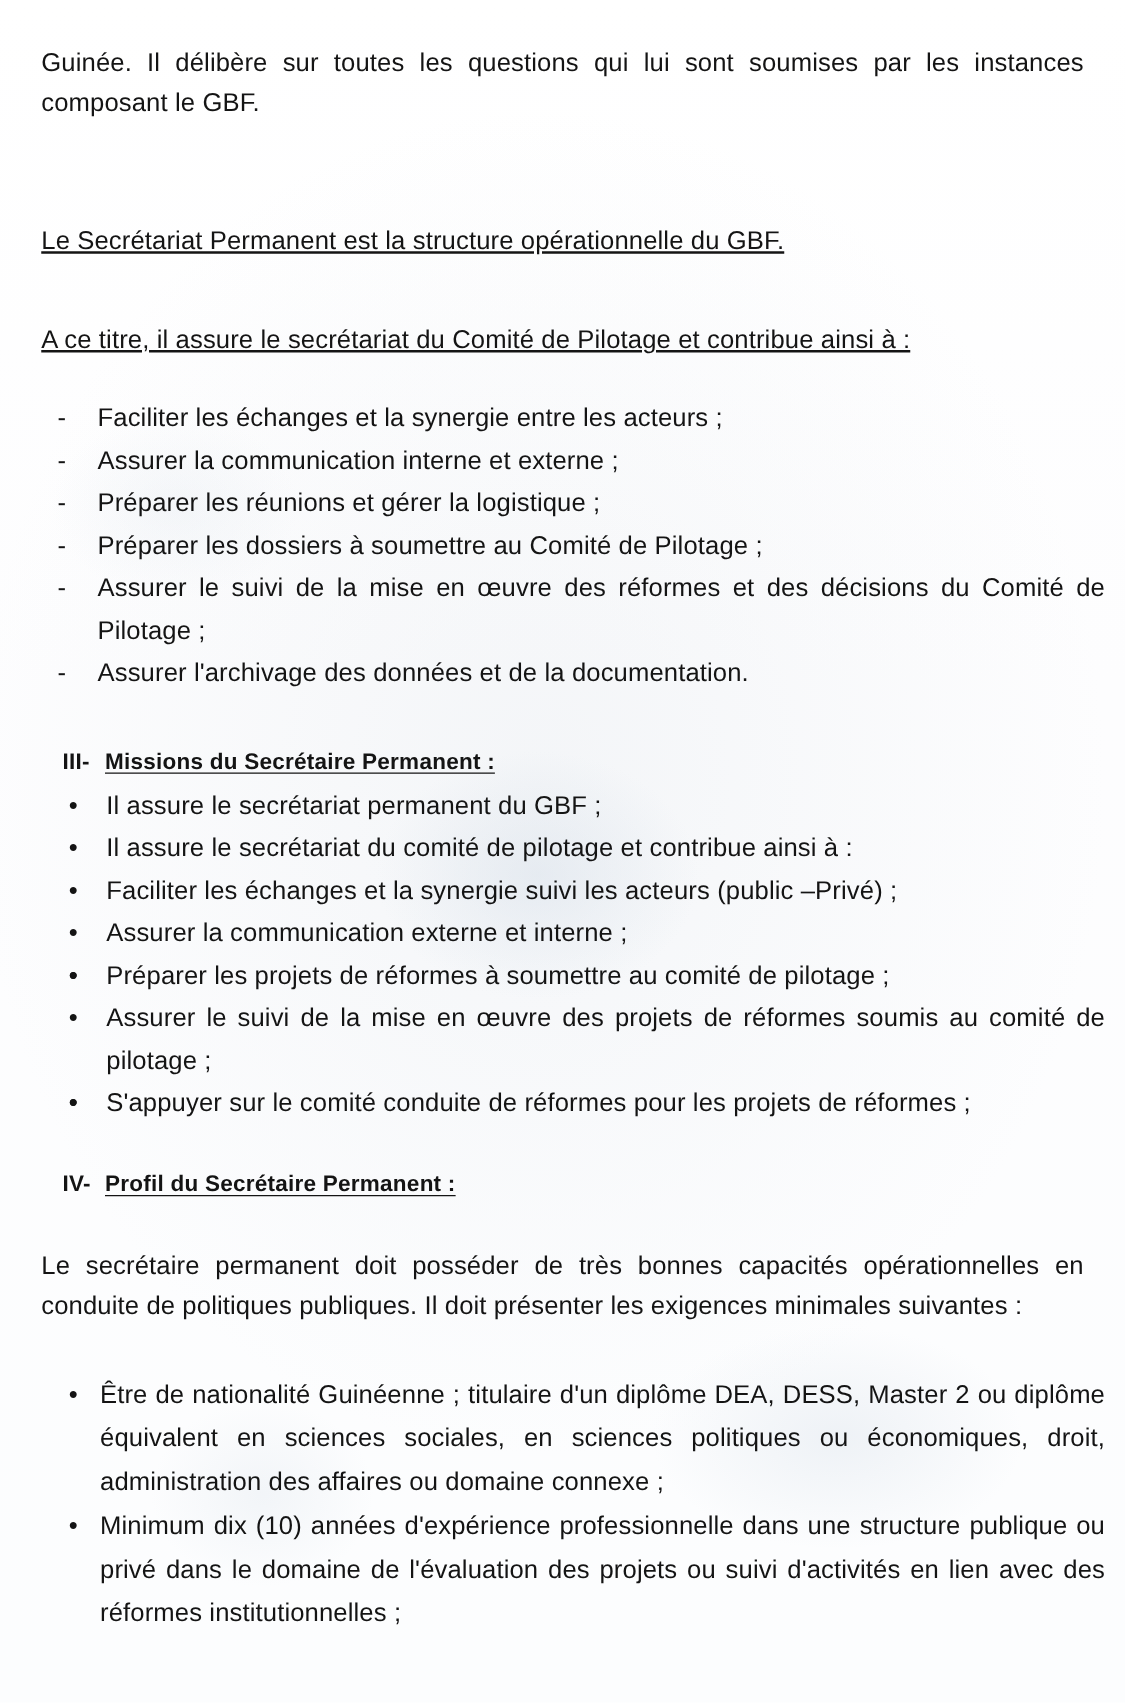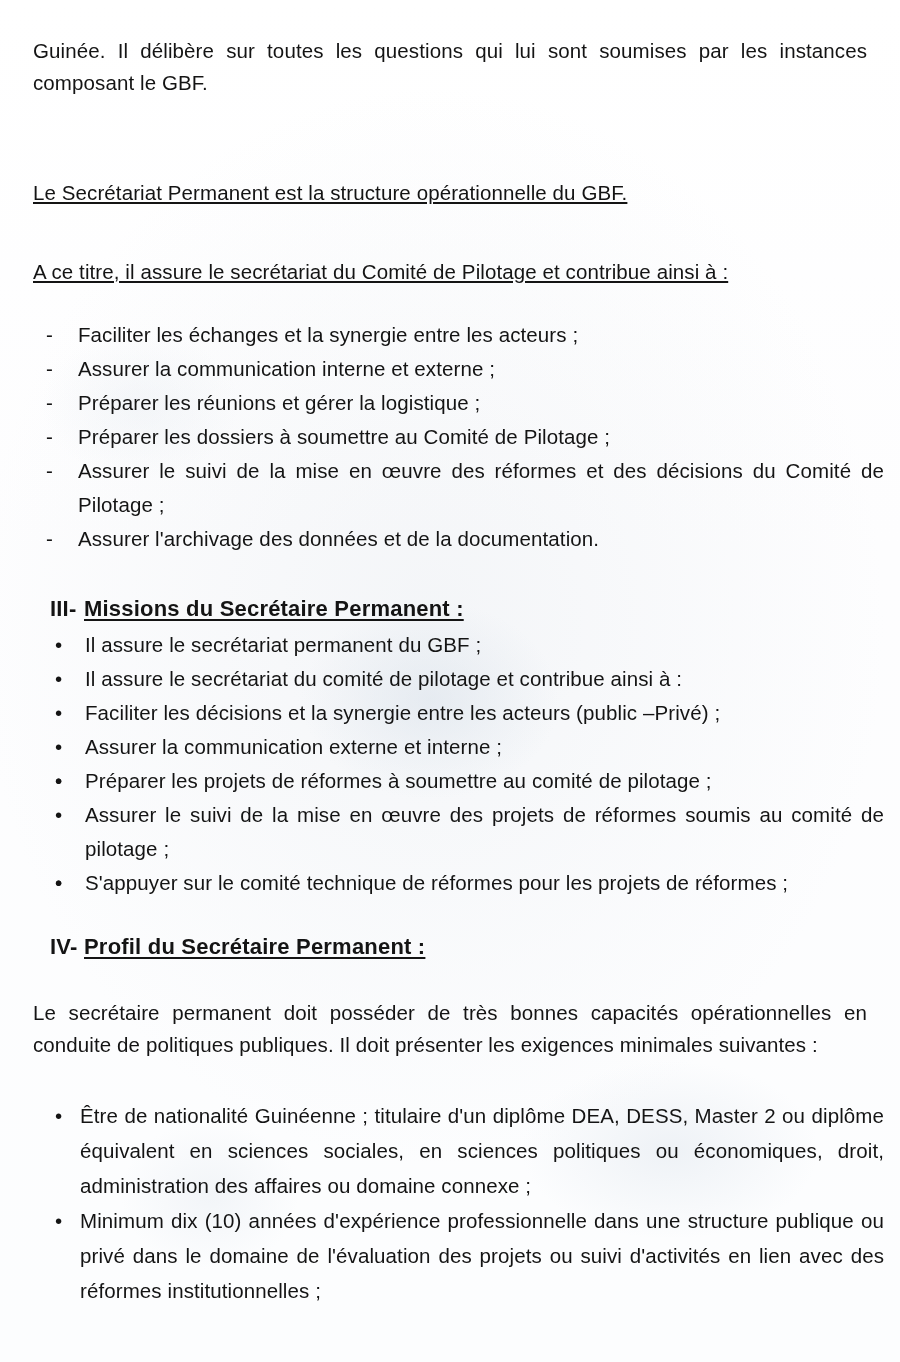--- a/index.html
+++ b/index.html
@@ -65,21 +65,21 @@
     font-weight: bold;
     line-height: 30px;
     letter-spacing: 0.2px;
     white-space: nowrap;
   }
   h2.sec-head .num { font-weight: bold; text-decoration: none; }
   h2.sec-head .u { text-decoration: underline; text-underline-offset: 3px; }
 
   h3.roman-head {
     margin: 0 0 0 34px;
-    font-size: 22px;
+    font-size: 18px;
     font-weight: bold;
     line-height: 30px;
     letter-spacing: 0.2px;
     white-space: nowrap;
   }
   h3.roman-head .num { display: inline-block; min-width: 34px; }
   h3.roman-head .u { text-decoration: underline; text-underline-offset: 3px; }
 
   ul.bl {
     margin: 0;
@@ -181,21 +181,21 @@
       <li>
         <span class="mk">•</span>
         <span>Il assure le secrétariat permanent du GBF ;</span>
       </li>
       <li>
         <span class="mk">•</span>
         <span>Il assure le secrétariat du comité de pilotage et contribue ainsi à :</span>
       </li>
       <li>
         <span class="mk">•</span>
-        <span>Faciliter les décisions et la synergie entre les acteurs (public –Privé) ;</span>
+        <span>Faciliter les échanges et la synergie suivi les acteurs (public –Privé) ;</span>
       </li>
       <li>
         <span class="mk">•</span>
         <span>Assurer la communication externe et interne ;</span>
       </li>
       <li>
         <span class="mk">•</span>
       </li>
       <li>
         <span class="mk">•</span>
@@ -203,21 +203,21 @@
       </li>
       <li>
         <span class="mk">•</span>
         <span>Assurer le suivi de la mise en œuvre des projets de réformes soumis au comité de pilotage ;</span>
       </li>
       <li>
         <span class="mk">•</span>
       </li>
       <li>
         <span class="mk">•</span>
-        <span>S'appuyer sur le comité technique de réformes pour les projets de réformes ;</span>
+        <span>S'appuyer sur le comité conduite de réformes pour les projets de réformes ;</span>
       </li>
     </ul>
 
     <div style="height:32px"></div>
 
     <h3 class="roman-head">
       <span class="num">IV-</span><span class="tab"></span><span class="u">Profil du Secrétaire Permanent :</span>
     </h3>
 
     <div style="height:18px"></div>

